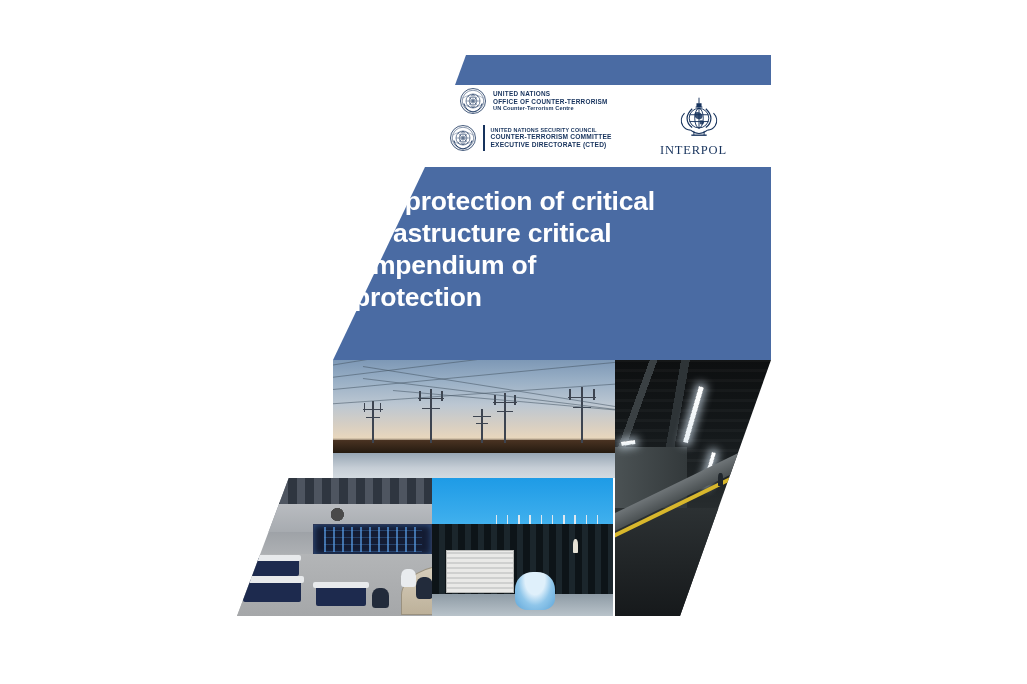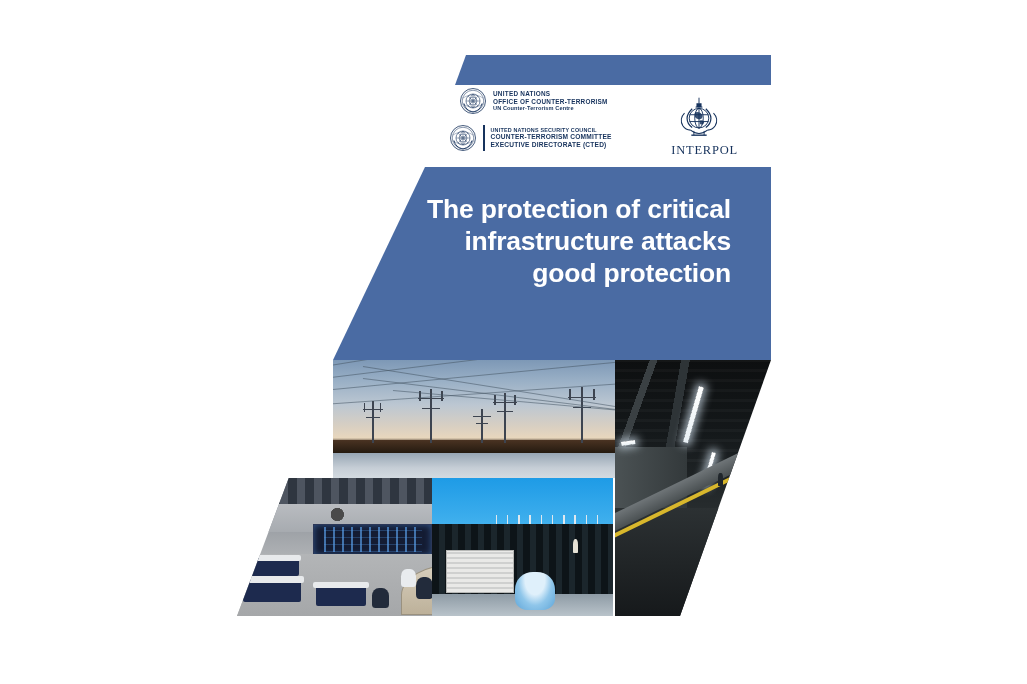--- a/index.html
+++ b/index.html
@@ -47,27 +47,27 @@
     clip-path: polygon(92px 0, 100% 0, 100% 100%, 0 100%);
   }
 
   .title-text {
     position: absolute;
     left: 333px;
     top: 167px;
     width: 438px;
     height: 193px;
     box-sizing: border-box;
-    padding: 26px 40px 0 18px;
+    padding: 18px 40px 0 18px;
     color: #ffffff;
     font-size: 26.5px;
     font-weight: bold;
     line-height: 32px;
     letter-spacing: -0.2px;
-    text-align: right;
+    text-align: left;
   }
   .title-text .ln {
     display: block;
     white-space: nowrap;
   }
   .title-text .ln.l4 { margin-left: -14px; }
   .title-text .ln.l5 { margin-left: -68px; }
 
   
   .collage {
@@ -303,21 +303,21 @@
   }
   .cted-text { margin-left: 6px; color: #16325c; line-height: 1.2; }
   .cted-text .c1 { font-size: 5.4px; font-weight: bold; letter-spacing: 0.2px; }
   .cted-text .c2 { font-size: 6.6px; font-weight: bold; letter-spacing: 0.2px; }
   .cted-text .c3 { font-size: 6.6px; font-weight: bold; letter-spacing: 0.2px; }
 
   .interpol {
     position: absolute;
     left: 660px; top: 96px;
     width: 78px;
-    text-align: right;
+    text-align: left;
     color: #16325c;
   }
   .interpol svg { display:block; margin:0 auto; }
   .interpol .ip-word {
     margin-top: 1px;
     font-size: 12.5px;
     font-weight: normal;
     letter-spacing: 0.8px;
     font-family: "Liberation Serif", serif;
     color:#16325c;
@@ -403,21 +403,22 @@
         <path d="M25 20 C27 18, 31 19, 33 21 C35 23, 34 26, 32 27 C29 28, 26 26, 25 24 Z" opacity="0.85"></path>
         <path d="M31 29 C33 28, 36 29, 36 31 C36 33, 33 34, 31 33 Z" opacity="0.85"></path>
       </g>
     </svg>
     <div class="ip-word">INTERPOL</div>
   </div>
 
   <div class="title-block"></div>
   <div class="title-text">
     <span class="ln l1">The protection of critical</span>
-    <span class="ln l2">infrastructure attacks</span>
+    <span class="ln l2">infrastructure critical</span>
+    <span class="ln l4">Compendium of</span>
     <span class="ln l5">good protection</span>
   </div>
 
   <div class="collage">
 
     <div class="photo p-power">
       <div class="ground"></div>
       <div class="water"></div>
       <div class="pylon" style="left:30px;width:20px;height:42px;">
         <i style="left:9px;top:0;width:2px;height:42px;"></i>

